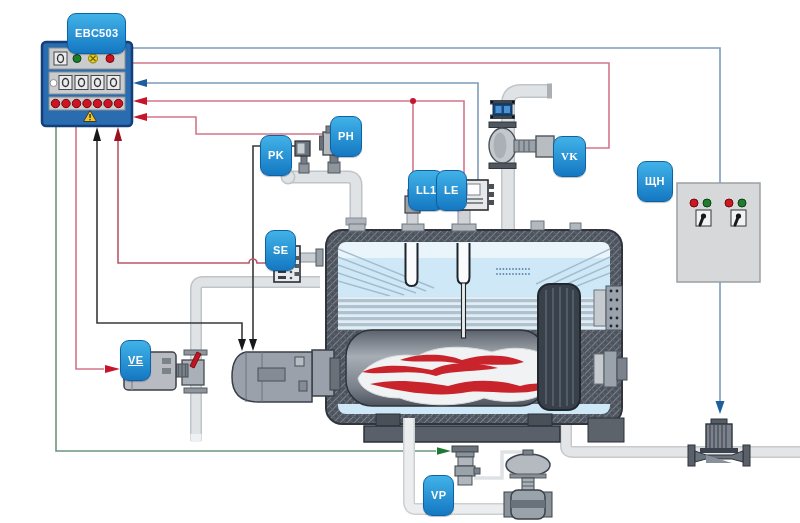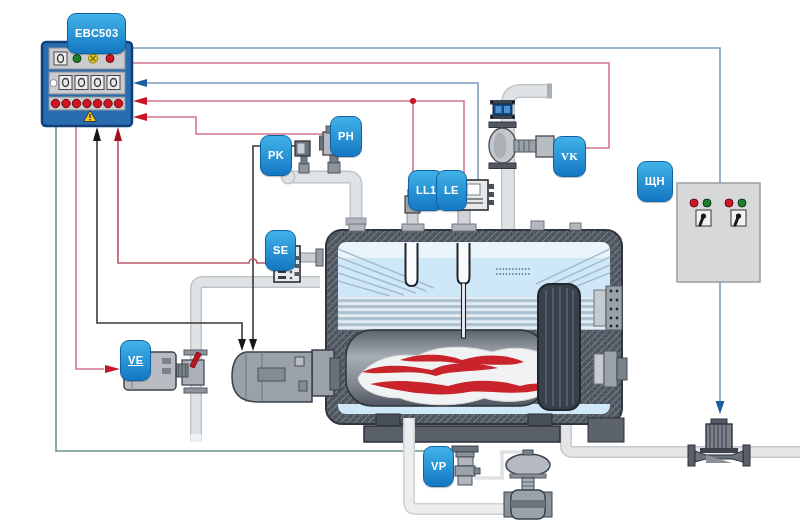--- a/index.html
+++ b/index.html
@@ -18,21 +18,21 @@
 
   <div class="badge" style="left:67px;top:13px;">EBC503</div>
   <div class="badge" style="left:330px;top:116px;">PH</div>
   <div class="badge" style="left:260px;top:135px;">PK</div>
   <div class="badge" style="left:372px;top:170px;margin-left:36px;">LL1</div>
   <div class="badge" style="left:436px;top:170px;">LE</div>
   <div class="badge" style="left:553px;top:136px;font-family:Liberation Serif, serif;">VK</div>
   <div class="badge" style="left:637px;top:161px;">ЩН</div>
   <div class="badge" style="left:265px;top:230px;text-align:right;">SE</div>
   <div class="badge" style="left:120px;top:340px;text-decoration:underline;">VE</div>
-  <div class="badge" style="left:423px;top:446px;">VP</div>
+  <div class="badge" style="left:423px;top:475px;">VP</div>
 
   <svg width="800" height="523" viewBox="0 0 800 523">
     <defs>
       <pattern id="hatch" width="7" height="7" patternUnits="userSpaceOnUse">
         <rect width="7" height="7" fill="#4d535c"></rect>
         <path d="M0,7 L7,0" stroke="#7a828c" stroke-width="1.1"></path>
         <path d="M0,0 L7,7" stroke="#5e656f" stroke-width="1.1"></path>
       </pattern>
       <pattern id="tubes" width="12" height="6" patternUnits="userSpaceOnUse">
         <rect width="12" height="6" fill="#e2ecf3"></rect>

